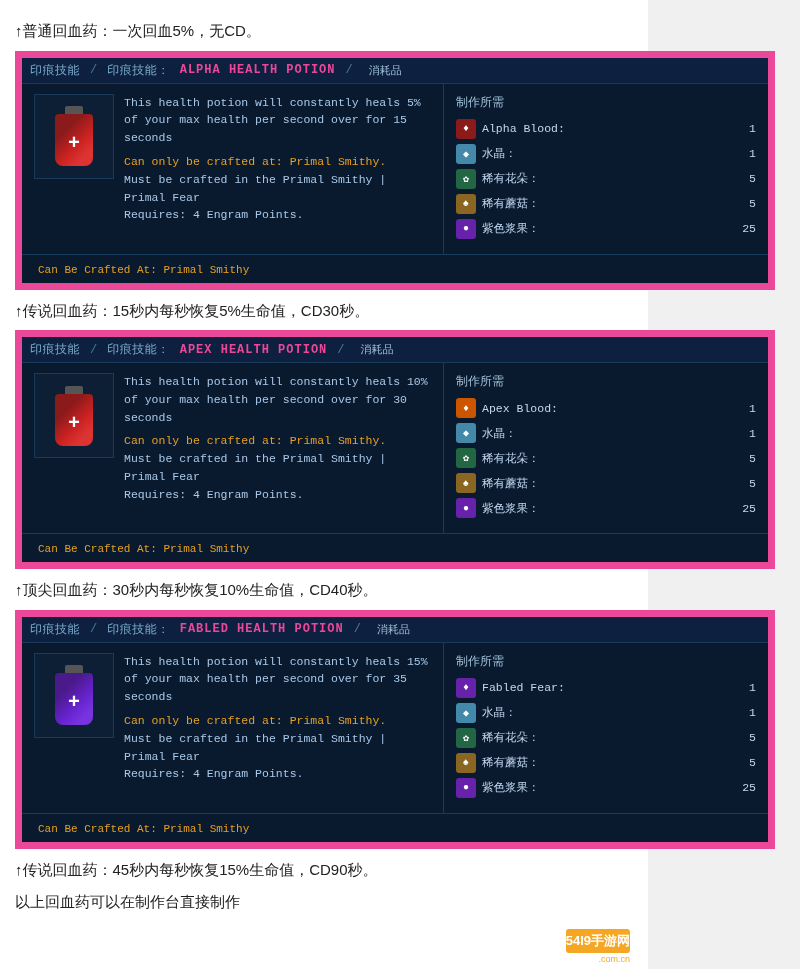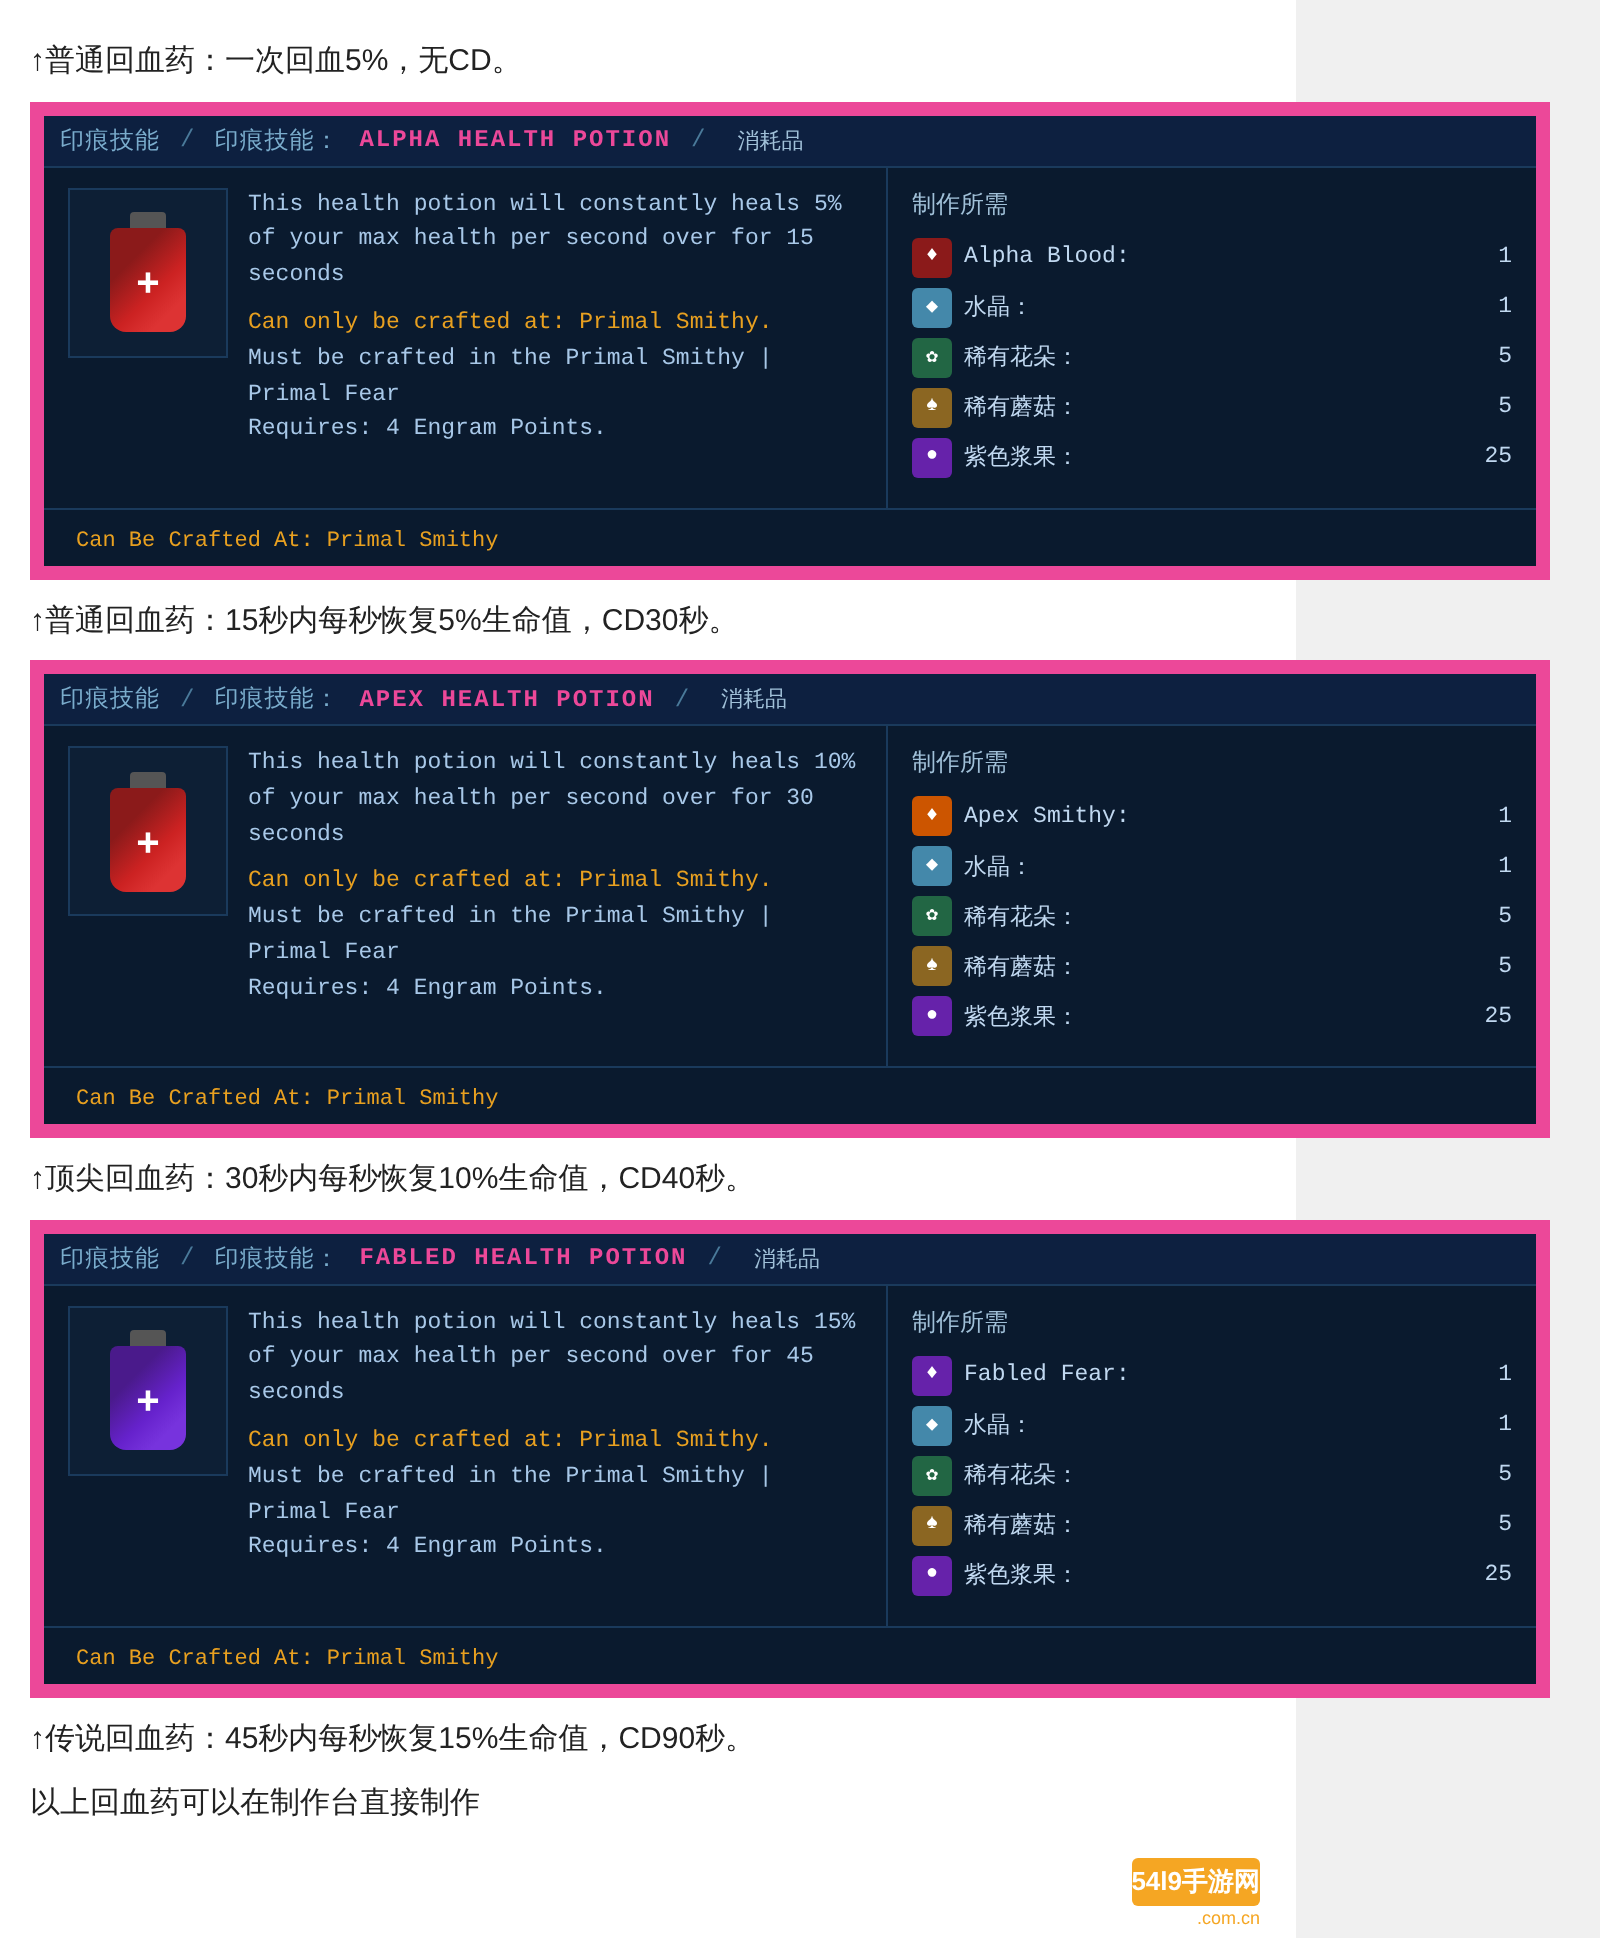--- a/index.html
+++ b/index.html
@@ -270,21 +270,21 @@
           <span class="req-count">25</span>
         </div>
       </div>
     </div>
     <div class="card-footer">
       <span class="craft-at">Can Be Crafted At: Primal Smithy</span>
     </div>
   </div>
 
   <div class="section-label">
-    <span>↑普通回血药：15秒内每秒恢复5%生命值，CD30秒。</span>
+    <span>↑传说回血药：15秒内每秒恢复5%生命值，CD30秒。</span>
   </div>
 
   <div class="game-card">
     <div class="card-header">
       <span class="header-item">印痕技能</span>
       <span class="header-divider">/</span>
       <span class="header-item">印痕技能：</span>
       <span class="header-skill-name">APEX HEALTH POTION</span>
       <span class="header-divider">/</span>
       <span class="header-consumable">消耗品</span>
@@ -306,21 +306,21 @@
             <div class="craft-info">Must be crafted in the Primal Smithy |</div>
             <div class="craft-info">Primal Fear</div>
             <div class="craft-info">Requires: 4 Engram Points.</div>
           </div>
         </div>
       </div>
       <div class="card-right">
         <div class="requirements-title">制作所需</div>
         <div class="req-item">
           <div class="req-icon icon-blood-apex">♦</div>
-          <span class="req-name">Apex Smithy:</span>
+          <span class="req-name">Apex Blood:</span>
           <span class="req-count">1</span>
         </div>
         <div class="req-item">
           <div class="req-icon icon-crystal">◆</div>
           <span class="req-name">水晶：</span>
           <span class="req-count">1</span>
         </div>
         <div class="req-item">
           <div class="req-icon icon-flower">✿</div>
           <span class="req-name">稀有花朵：</span>
@@ -361,21 +361,21 @@
         <div class="card-item-display">
           <div class="item-image">
             <div style="display:flex;flex-direction:column;align-items:center;">
               <div class="potion-neck"></div>
               <div class="potion-body-purple">
                 <span class="potion-plus">+</span>
               </div>
             </div>
           </div>
           <div class="item-details">
-            <div class="item-desc">This health potion will constantly heals 15% of your max health per second over for 45 seconds</div>
+            <div class="item-desc">This health potion will constantly heals 15% of your max health per second over for 35 seconds</div>
             <div class="craft-location">Can only be crafted at: Primal Smithy.</div>
             <div class="craft-info">Must be crafted in the Primal Smithy |</div>
             <div class="craft-info">Primal Fear</div>
             <div class="craft-info">Requires: 4 Engram Points.</div>
           </div>
         </div>
       </div>
       <div class="card-right">
         <div class="requirements-title">制作所需</div>
         <div class="req-item">

